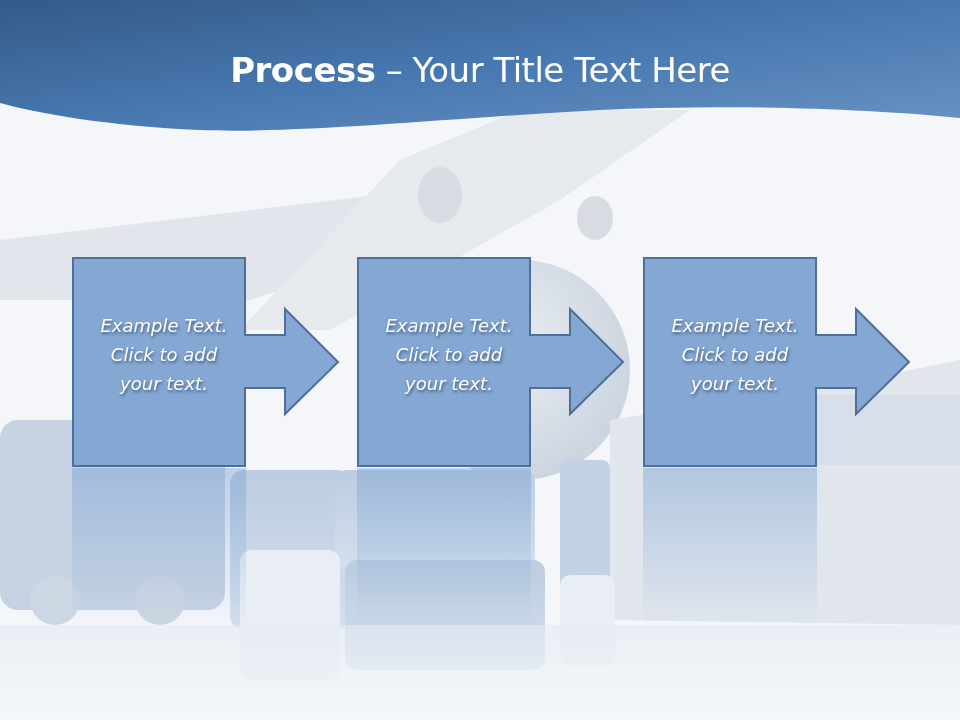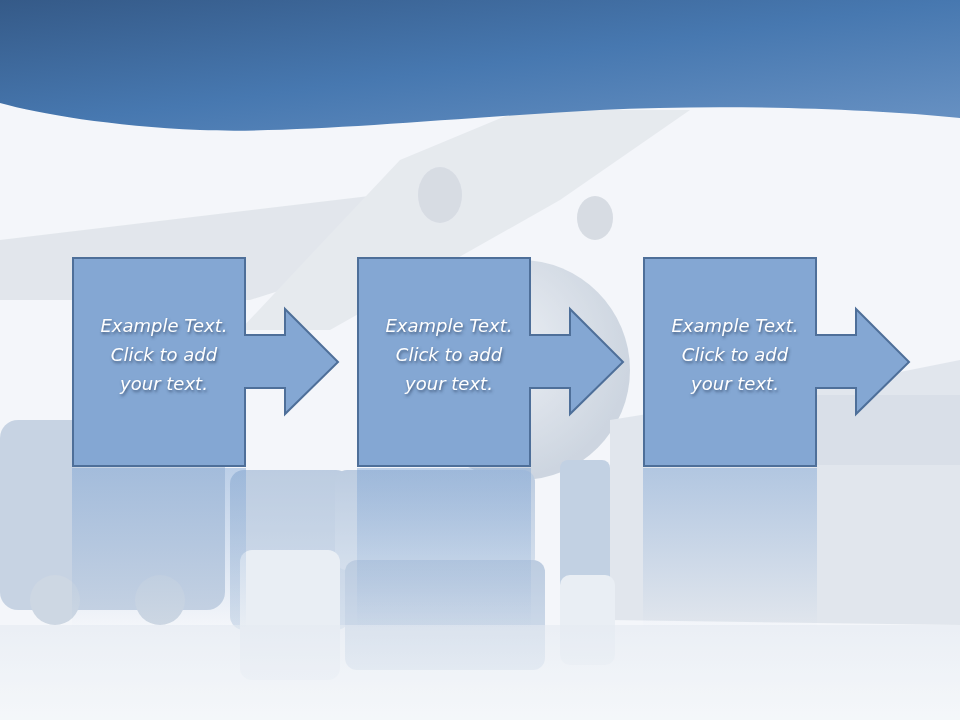--- a/index.html
+++ b/index.html
@@ -86,20 +86,23 @@
     <defs>
       <linearGradient id="hdr" x1="0" y1="0" x2="1" y2="1">
         <stop offset="0" stop-color="#355a88"></stop>
         <stop offset="0.5" stop-color="#4778b0"></stop>
         <stop offset="1" stop-color="#6a93c4"></stop>
       </linearGradient>
     </defs>
     <path d="M0,0 L960,0 L960,118 C860,108 720,104 600,110 C450,118 300,134 200,130 C110,126 40,114 0,103 Z" fill="url(#hdr)"></path>
   </svg>
 
+  <div class="title">
+    <b>Process</b><span class="light"> – Your Title Text Here</span>
+  </div>
 
   <div class="reflection" style="left:72px;"></div>
   <div class="step" style="left:72px;">
     <svg width="340" height="210">
       <path d="M1,1 L173,1 L173,51 L213,51 L213,51 L213,51 L213,51 Z" fill="none"></path>
       <path d="M1,1 L173,1 L173,51 L213,51 L213,51 Z" fill="none"></path>
       <path d="M1,1 L173,1 L173,51 L213,51 L213,51 L213,51 L213,51 Z" fill="none"></path>
       <path d="M1,1 L173,1 L173,51 L213,51 L213,51 Z" fill="none"></path>
       <path d="M1,1 L173,1 L173,52 L213,52 L213,52 L213,52 Z" fill="none"></path>
       <path d="M1,1 L173,1 L173,52 L213,52 L213,52 Z" fill="none"></path>

